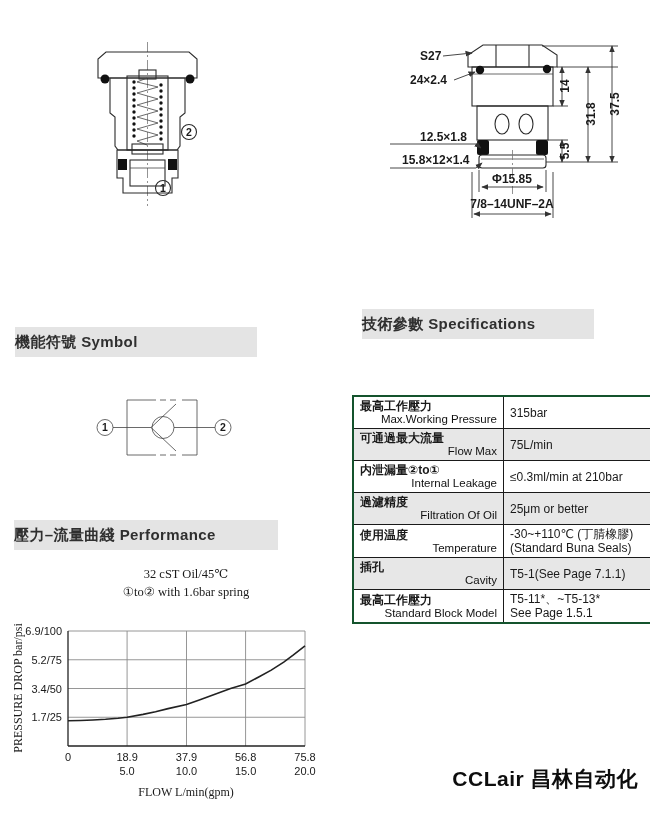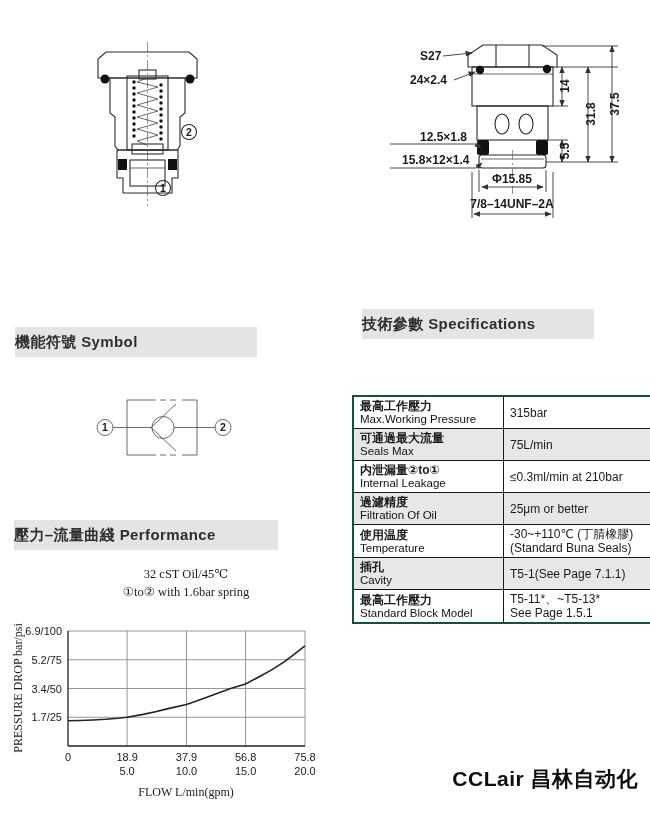--- a/index.html
+++ b/index.html
@@ -15,21 +15,21 @@
     box-sizing:border-box;
     font-size:15px;font-weight:600;color:#2f2f2f;letter-spacing:.4px;
     font-family:"Liberation Sans","DejaVu Sans",sans-serif;
   }
   
   table.spec{border-collapse:collapse;border:2px solid #14532d;width:336px;table-layout:fixed;}
   table.spec td{border:1.5px solid #1a1a1a;padding:2px 6px;vertical-align:middle;}
   table.spec tr:nth-child(even){background:#e7e7e7;}
   td.lbl{width:137px;}
   .zh{font-size:12px;font-weight:bold;line-height:14px;}
-  .en{font-size:11.5px;line-height:13px;color:#111;}
+  .en{font-size:11.5px;line-height:13px;color:#111;text-align:right;}
   .val{font-size:12px;line-height:14px;font-weight:500;}
   
   text{font-family:"Liberation Sans","DejaVu Sans",sans-serif;fill:#1a1a1a;}
   .dimtxt{font-size:12px;font-weight:600;}
   .porttxt{font-size:10.5px;font-weight:600;}
   .tick{font-size:11px;}
   .ctitle{font-size:12.5px;font-family:"Liberation Serif","DejaVu Serif",serif;}
   .axlab{font-size:12px;font-family:"Liberation Serif","DejaVu Serif",serif;}
   .grid{stroke:#8a8a8a;stroke-width:0.9;}
   .axis{stroke:#222;stroke-width:1.3;}
@@ -221,21 +221,21 @@
           <div class="zh">最高工作壓力</div>
           <div class="en">Max.Working Pressure</div>
         </td>
       <td class="val">
           <div>315bar</div>
         </td>
     </tr>
     <tr>
       <td class="lbl">
           <div class="zh">可通過最大流量</div>
-          <div class="en">Seals Max</div>
+          <div class="en">Flow Max</div>
         </td>
       <td class="val">
           <div>75L/min</div>
         </td>
     </tr>
     <tr>
       <td class="lbl">
           <div class="zh">内泄漏量②to①</div>
           <div class="en">Internal Leakage</div>
         </td>

